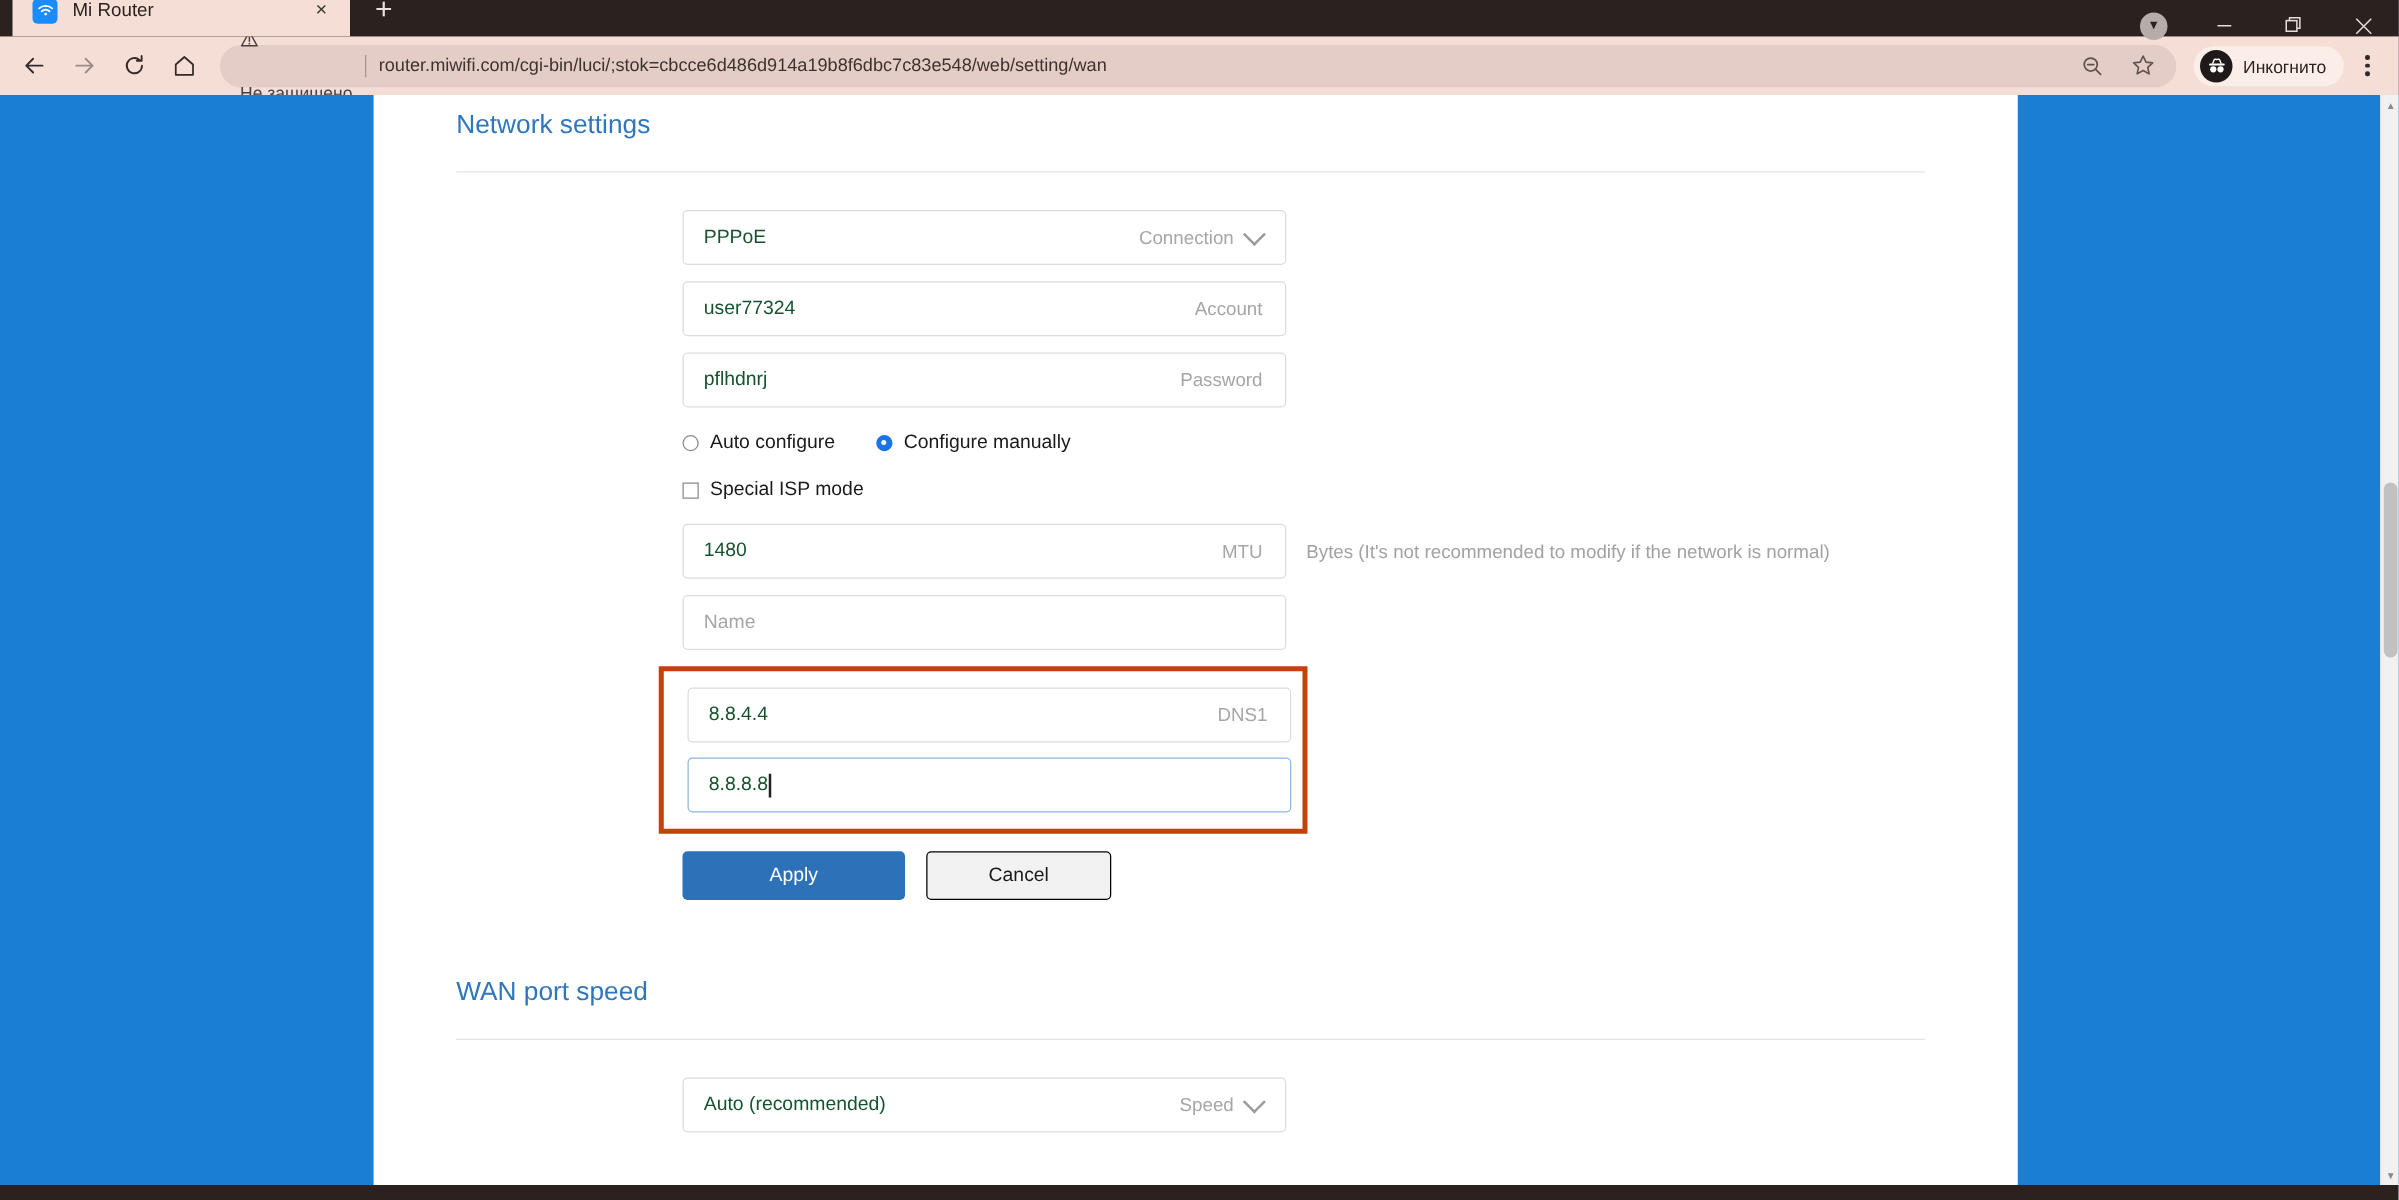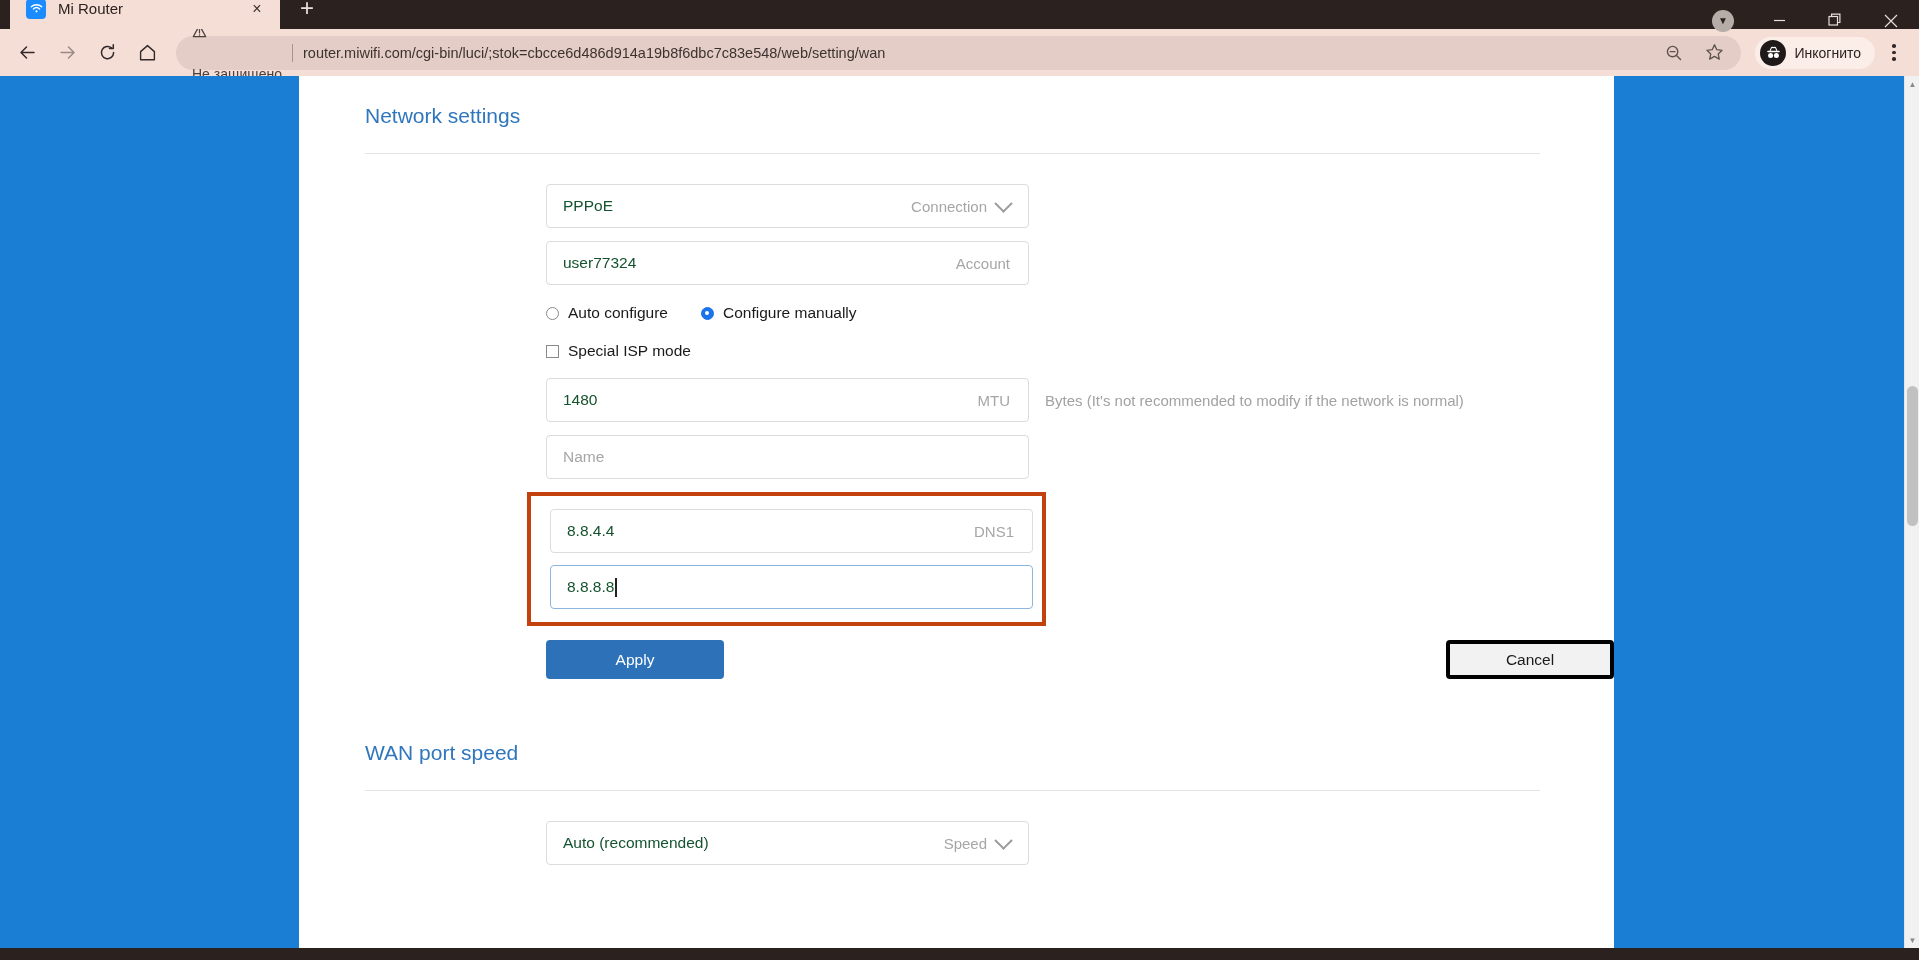--- a/index.html
+++ b/index.html
@@ -132,21 +132,21 @@
     color: #8a8a8a; font-size: 8px;
   }
   .scroll-thumb {
     position: absolute; left: 2px; width: 11px; border-radius: 6px;
     background: #c1c1c1;
   }
 
   
   .section-title {
     font-size: 21px; color: #2f76bd; font-weight: 400;
-    padding-top: 28px;
+    padding-top: 12px;
   }
   .divider {
     height: 1px; background: #e3e3e3; margin-top: 25px;
     width: 1175px;
   }
 
   .form { padding-top: 30px; }
   .row { display: flex; align-items: center; margin-bottom: 13px; }
   .row-offset { padding-left: 181px; }
 
@@ -199,28 +199,28 @@
 
   .highlight-box {
     border: 4px solid #c2410c;
     width: 519px; margin-left: 162px;
     padding: 13px 0 13px 19px;
     margin-top: 6px; margin-bottom: 14px;
   }
   .highlight-box .field { margin-bottom: 12px; }
   .highlight-box .field:last-child { margin-bottom: 0; }
 
-  .buttons { display: flex; gap: 28px; padding-left: 181px; margin-top: 4px; justify-content: space-between; }
+  .buttons { display: flex; gap: 17px; padding-left: 181px; margin-top: 4px; }
   .btn {
     height: 39px; border-radius: 4px;
     display: flex; align-items: center; justify-content: center;
     font-size: 15.5px; padding: 0 20px;
   }
   .btn-primary { width: 178px; background: #2d72b8; color: #fff; }
-  .btn-secondary { width: 168px; background: #f2f2f2; color: #1a1a1a; border: 4px solid #000000; }
+  .btn-secondary { width: 148px; background: #f2f2f2; color: #1a1a1a; border: 1px solid #000000; }
 
   .section2 { margin-top: 62px; }
 </style>
 </head>
 <body>
 
 <div class="browser">
 
   <div class="tabstrip">
     <div class="tab">
@@ -351,20 +351,26 @@
             </div>
           </div>
 
           <div class="row row-offset">
             <div class="field">
               <span class="field-value">user77324</span>
               <span class="field-label">Account</span>
             </div>
           </div>
 
+          <div class="row row-offset">
+            <div class="field">
+              <span class="field-value">pflhdnrj</span>
+              <span class="field-label">Password</span>
+            </div>
+          </div>
 
           <div class="row row-offset">
             <div class="choices">
               <label class="choice">
                 <span class="radio"></span>
                 <span>Auto configure</span>
               </label>
               <label class="choice">
                 <span class="radio on"></span>
                 <span>Configure manually</span>

